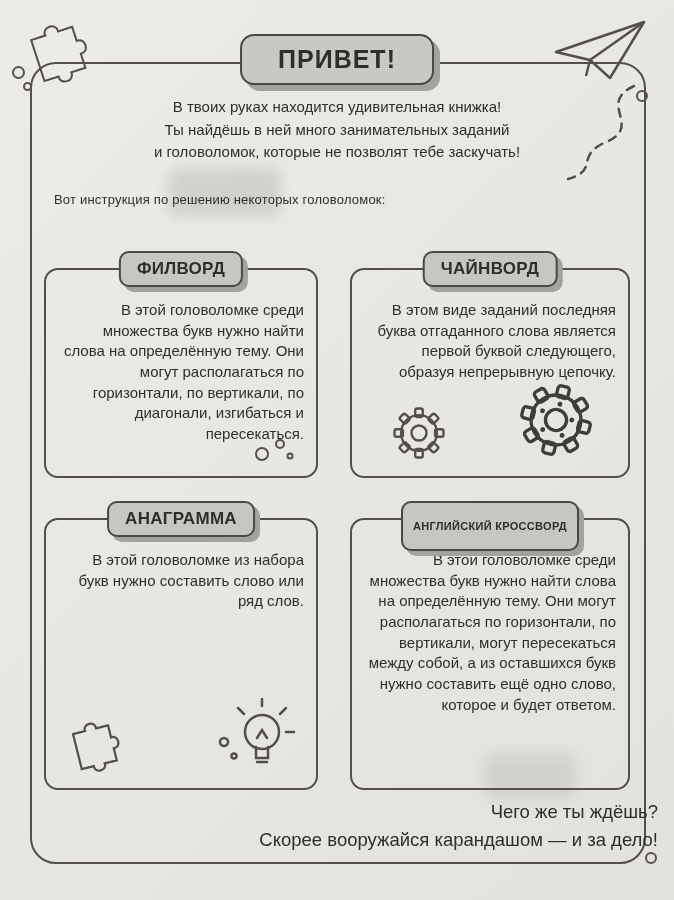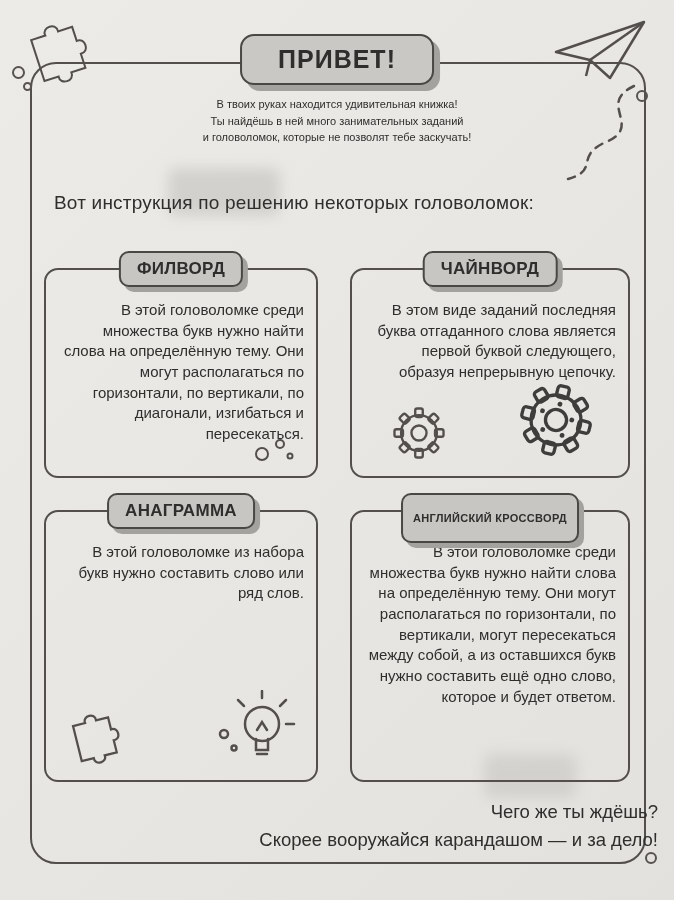--- a/index.html
+++ b/index.html
@@ -13,29 +13,29 @@
     border:2.5px solid #524f4c;border-radius:26px;pointer-events:none;
   }
   .title-badge{
     position:absolute;top:34px;left:50%;transform:translateX(-50%);
     background:#c9c8c5;border:2.5px solid #4a4845;border-radius:14px;
     padding:9px 36px;font-size:25px;font-weight:bold;letter-spacing:1px;
     box-shadow:6px 6px 0 #a3a29f;z-index:3;white-space:nowrap;
   }
   .intro{
     position:absolute;top:96px;left:0;right:0;text-align:center;
-    font-size:11px;line-height:1.5;white-space:pre-line;z-index:2;
+    font-size:15px;line-height:1.5;white-space:pre-line;z-index:2;
   }
   .heading{
-    position:absolute;top:192px;left:54px;font-size:19px;letter-spacing:.2px;z-index:2;
+    position:absolute;top:192px;left:54px;font-size:13px;letter-spacing:.2px;z-index:2;
   }
   .cards{
     position:absolute;left:44px;top:268px;width:586px;
     display:grid;grid-template-columns:274px 280px;grid-template-rows:210px 272px;
-    gap:32px 32px;z-index:2;
+    gap:40px 32px;z-index:2;
   }
   .card{
     position:relative;border:2px solid #524f4c;border-radius:14px;
     padding:30px 12px 10px 16px;box-sizing:border-box;
   }
   .card-badge{
     position:absolute;top:-19px;left:50%;transform:translateX(-50%);
     background:#c7c6c3;border:2px solid #4a4845;border-radius:10px;
     padding:6px 16px;font-size:17px;font-weight:bold;white-space:nowrap;
     box-shadow:5px 5px 0 #a3a29f;letter-spacing:.3px;

